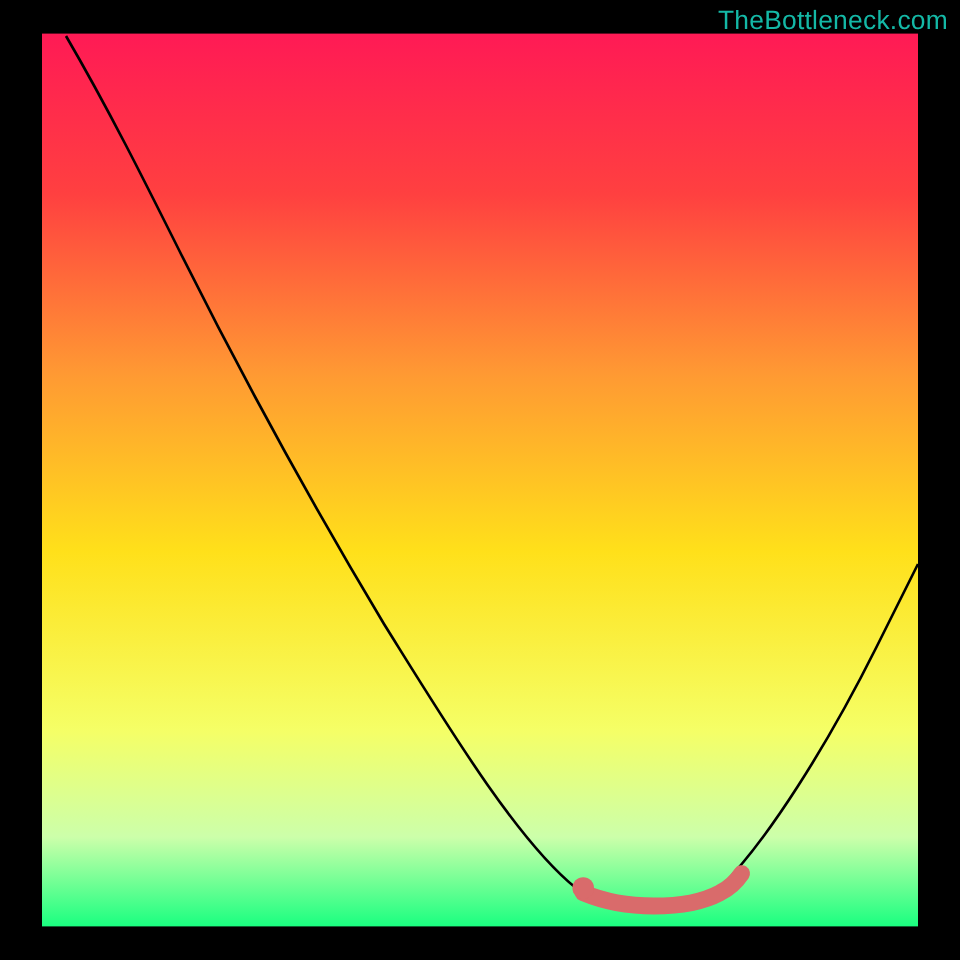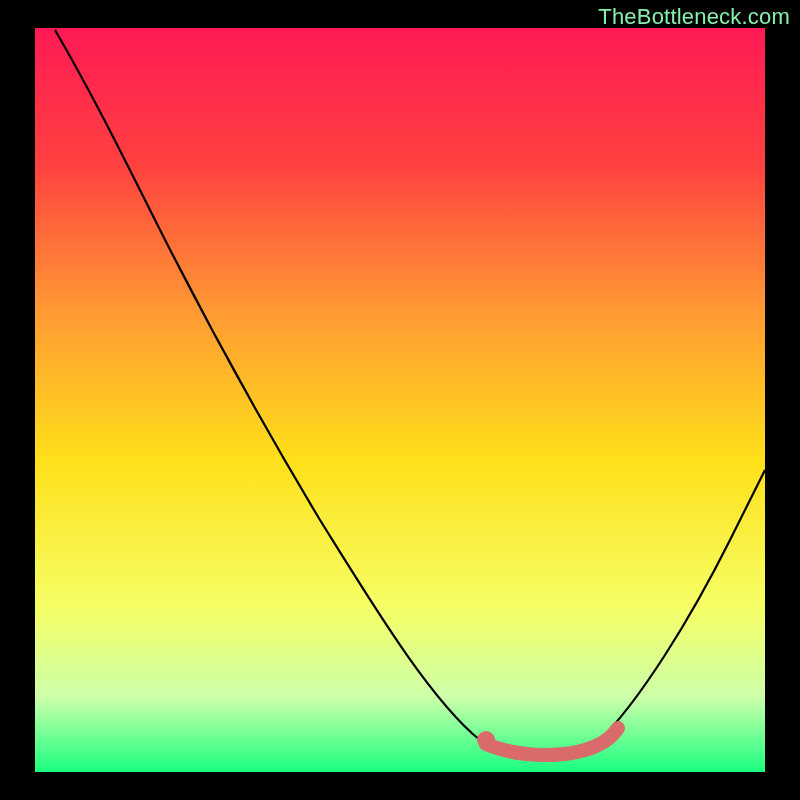--- a/index.html
+++ b/index.html
@@ -13,21 +13,21 @@
   }
   .chart-container {
     position: relative;
     width: 800px;
     height: 800px;
   }
   .watermark {
     position: absolute;
     top: 4px;
     right: 10px;
-    color: #86efac;
+    color: #14b8a6;
     font-size: 22px;
     font-weight: 500;
     z-index: 10;
     letter-spacing: 0.2px;
   }
   svg {
     display: block;
   }
 </style>
 </head>

